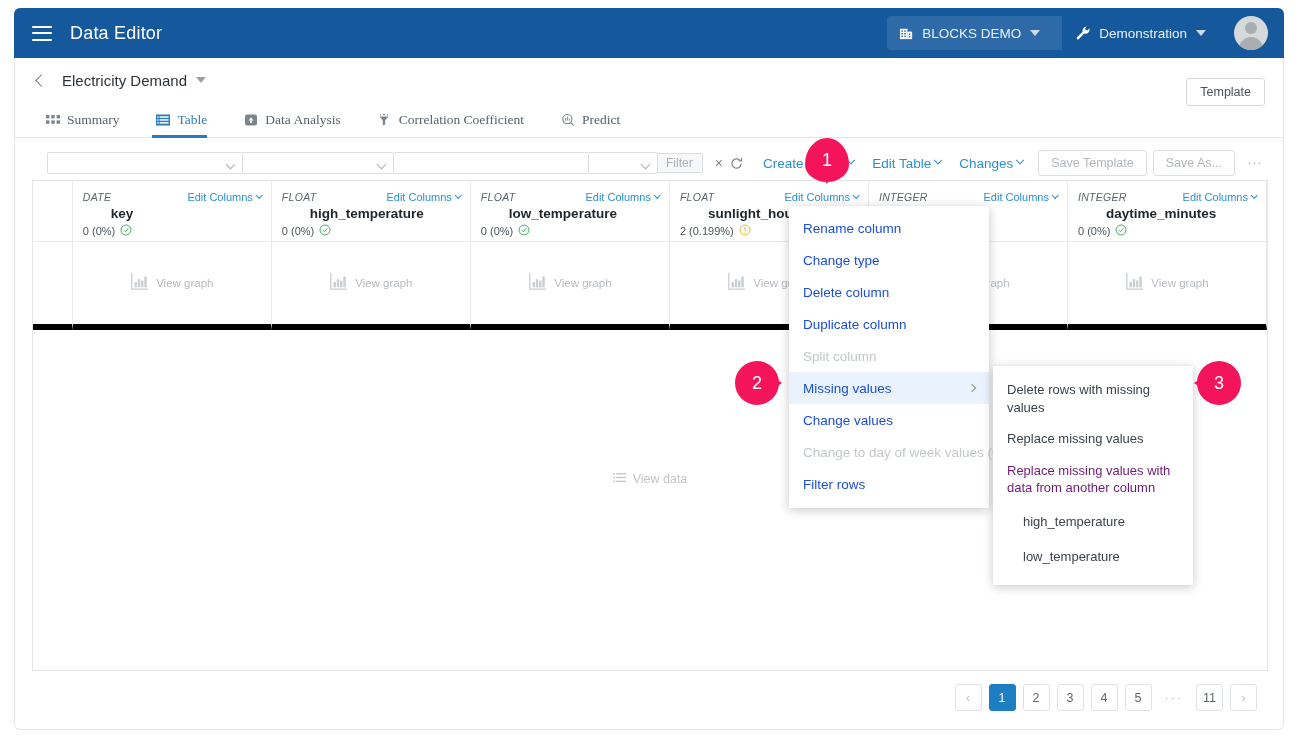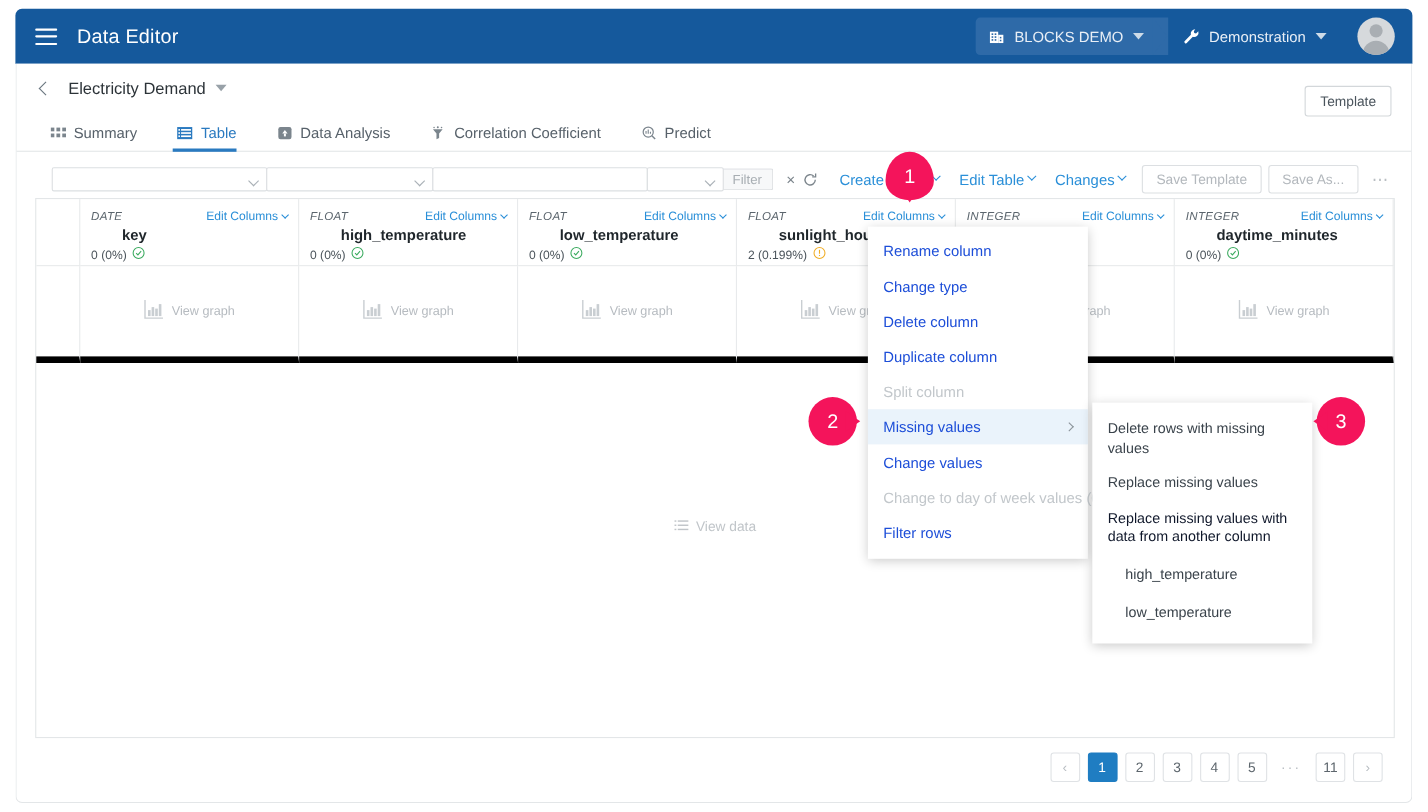--- a/index.html
+++ b/index.html
@@ -108,21 +108,21 @@
   .tabs {
     display: flex; align-items: flex-end;
     height: 36px; padding-left: 30px;
     border-bottom: 1px solid #e3e6e8;
     position: relative;
   }
   .tab {
     display: flex; align-items: center; gap: 7px;
     font-size: 13.5px; color: #57616a;
     padding: 0 14px 9px 0; margin-right: 22px;
-    cursor: pointer; position: relative;
+    cursor: pointer; position: relative; font-family: Liberation Serif, serif;
   }
   .tab.active { color: #2a7ac0; }
   .tab.active::after {
     content: ""; position: absolute; left: -4px; right: 14px; bottom: -1px;
     height: 3px; background: #2a7ac0;
   }
   .tab-ico { width: 15px; height: 15px; display: flex; align-items: center; justify-content: center; }
 
   .tpl-btn {
     position: absolute; right: 18px; top: -24px;
@@ -240,21 +240,21 @@
     margin-left: auto; width: 6px; height: 6px;
     border-right: 1.4px solid #8b949b; border-top: 1.4px solid #8b949b;
     transform: rotate(45deg);
   }
 
   .menu2 { left: 993px; top: 366px; width: 200px; padding: 8px 0 10px 0; }
   .mi2 {
     padding: 7px 14px; font-size: 13px; color: #3a434b;
     cursor: pointer; line-height: 1.35;
   }
-  .mi2.head { color: #0f172a; cursor: default; }
+  .mi2.head { color: #701a75; cursor: default; }
   .mi2.sub { padding-left: 30px; padding-top: 9px; padding-bottom: 9px; }
 
   
   .pager {
     position: absolute; right: 26px; bottom: 18px;
     display: flex; align-items: center; gap: 7px;
   }
   .pg {
     min-width: 27px; height: 27px; padding: 0 6px;
     border: 1px solid #dfe2e5; border-radius: 3px;

